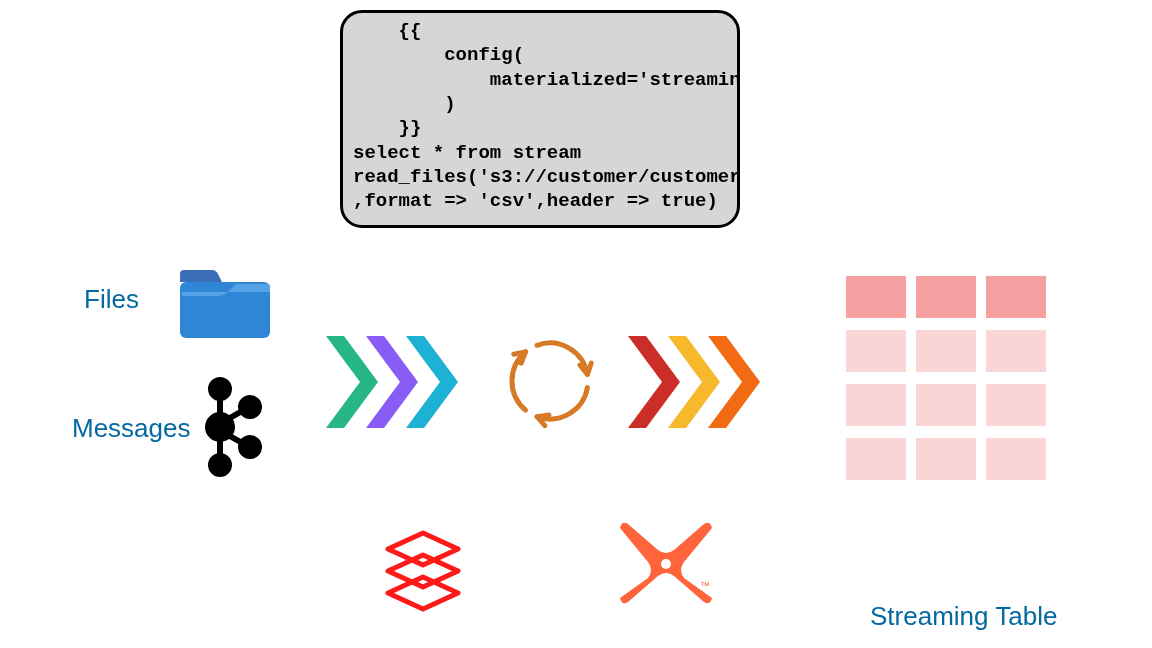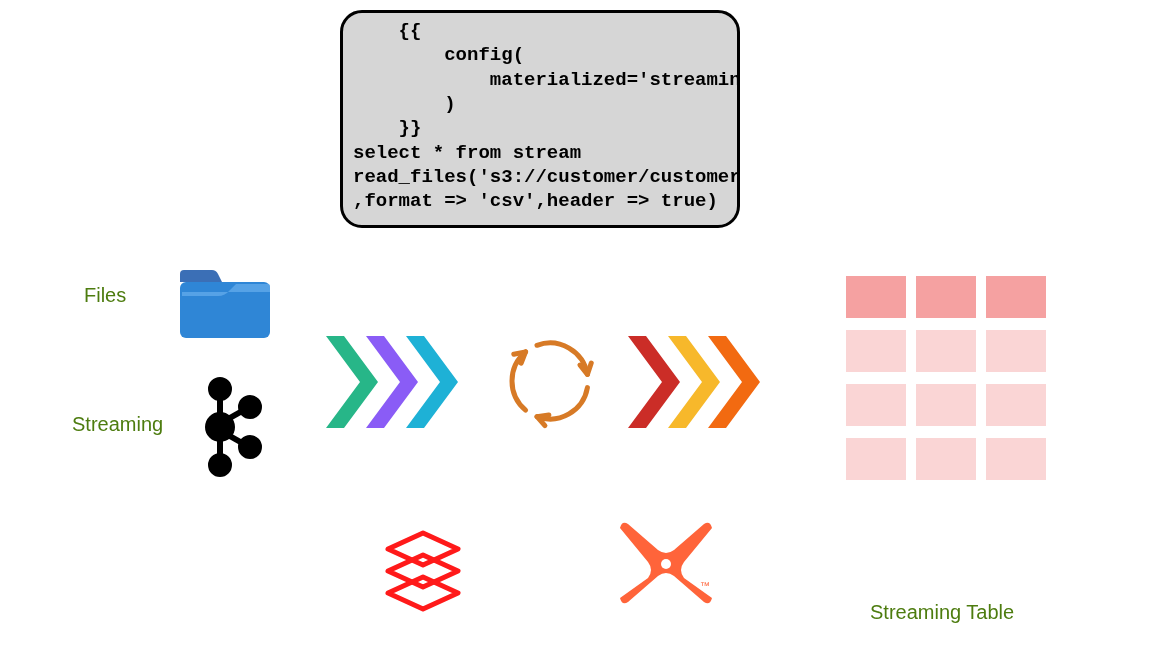--- a/index.html
+++ b/index.html
@@ -3,21 +3,21 @@
 <meta charset="utf-8">
 <style>
   html,body{margin:0;padding:0;width:1152px;height:648px;background:#fff;font-family:Arial,Helvetica,sans-serif;position:relative;overflow:hidden}
   .code-box{
     position:absolute;left:340px;top:10px;width:400px;height:218px;
     background:#d6d6d6;border:3px solid #000;border-radius:22px;
     padding:6px 10px;box-sizing:border-box;
     font-family:'Courier New',monospace;font-size:19px;font-weight:bold;line-height:1.28;
     white-space:pre;overflow:hidden;
   }
-  .label{position:absolute;font-size:20px;color:#4d7c0f}
+  .label{position:absolute;font-size:26px;color:#0369a1}
   .files-label{left:84px;top:284px}
   .messages-label{left:72px;top:413px}
   .streaming-label{left:870px;top:601px}
 
   .folder{position:absolute;left:178px;top:268px;width:94px;height:72px}
   .kafka{position:absolute;left:202px;top:377px}
   .chevset1{position:absolute;left:326px;top:332px}
   .chevset2{position:absolute;left:628px;top:332px}
   .refresh{position:absolute;left:495px;top:326px}
   .databricks{position:absolute;left:378px;top:515px}
@@ -32,21 +32,21 @@
 <div class="code-box">    {{
         config(
             materialized='streaming_table'
         )
     }}
 select * from stream
 read_files('s3://customer/customer_info/'
 ,format =&gt; 'csv',header =&gt; true)</div>
 
 <div class="label files-label">Files</div>
-<div class="label messages-label">Streaming</div>
+<div class="label messages-label">Messages</div>
 <div class="label streaming-label">Streaming Table</div>
 
 <div class="folder">
   <svg width="94" height="78" viewBox="0 0 94 78">
     <path id="folder-tab" d="M2 14 L2 6 Q2 2 6 2 L34 2 Q38 2 40 6 L44 14 Z" fill="#3b6fb6"></path>
     <rect id="folder-body" x="2" y="14" width="90" height="56" rx="6" fill="#2f86d6"></rect>
     <path id="folder-flap" d="M4 28 L40 28 Q47 28 52 22 L58 16 L90 16 Q92 16 92 18 L92 24 L4 24 Z" opacity="0.9" fill="#5ba5e8"></path>
   </svg>
 </div>
 

